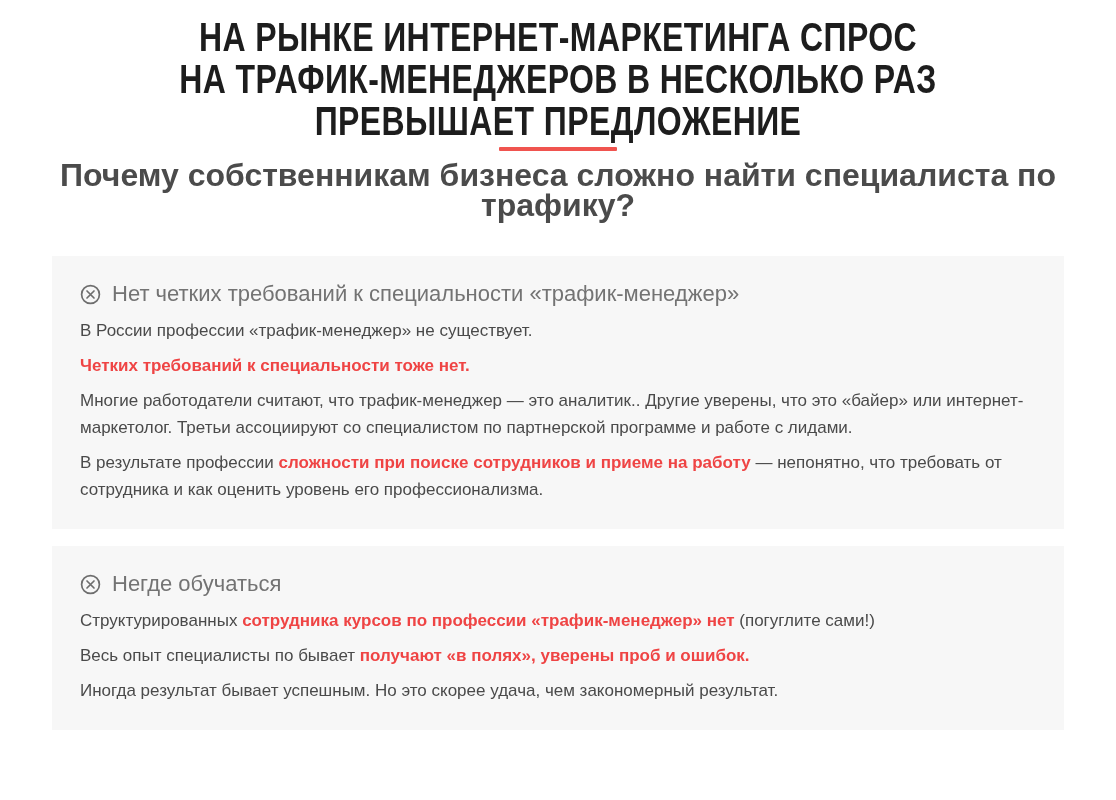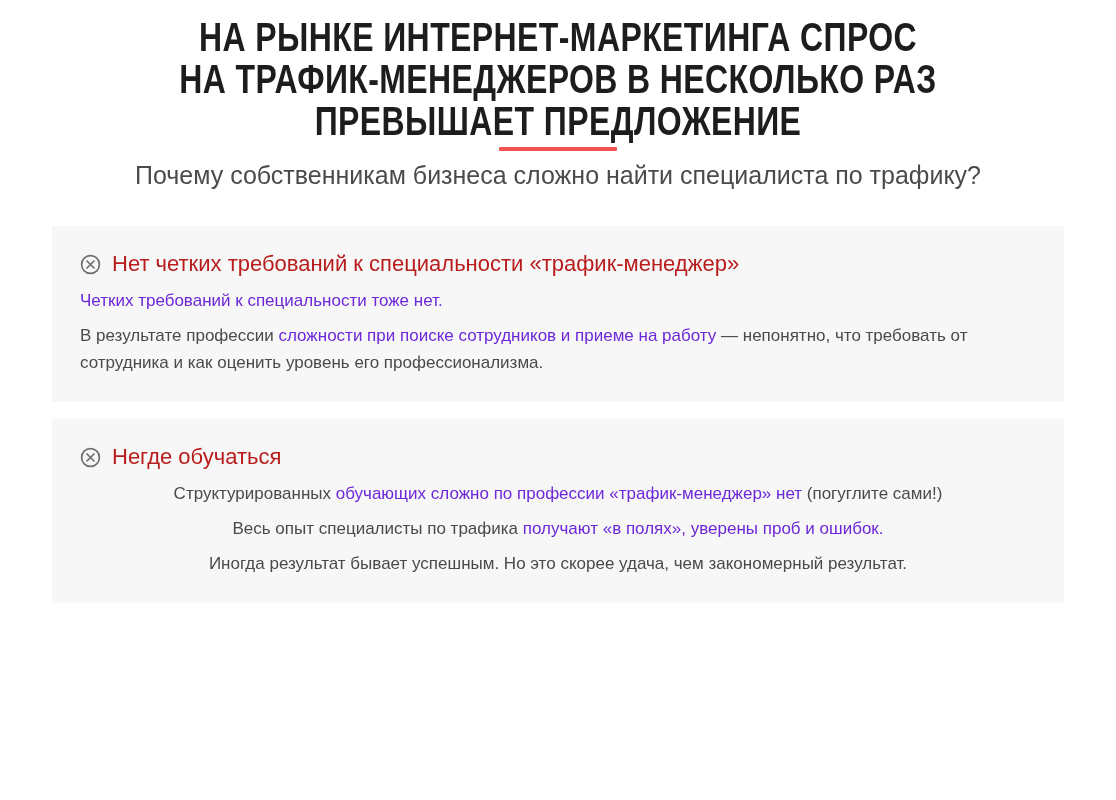--- a/index.html
+++ b/index.html
@@ -29,57 +29,57 @@
     letter-spacing: 0.5px;
   }
   .title-underline {
     width: 118px;
     height: 4px;
     margin: 5px auto 0;
     border-radius: 1px;
   }
   .subtitle {
     margin: 9px 0 0;
-    font-size: 25px;
+    font-size: 32px;
     line-height: 30px;
-    font-weight: 400;
+    font-weight: 700;
     color: #4b4b4b;
     text-align: center;
   }
   .card {
     background: #f7f7f7;
     margin: 0 52px;
     padding: 23px 28px 26px;
   }
   .card.first { margin-top: 36px; }
-  .card.second { margin-top: 17px; text-align: center; }
+  .card.second { margin-top: 17px; }
   .card-head {
     display: flex;
     align-items: center;
     gap: 11px;
     margin-bottom: 2px;
   }
   .card-title {
     margin: 0;
     font-size: 22px;
     line-height: 30px;
     font-weight: 400;
-    color: #b91c1c;
+    color: #737373;
   }
   .circle-x { flex: 0 0 auto; display: block; }
   .card-text {
     margin: 8px 0 0;
     font-size: 17px;
     line-height: 27px;
     color: #4a4a4a;
     max-width: 956px;
   }
   .card-text .b {
-    font-weight: 400;
-    color: #6d28d9;
+    font-weight: 700;
+    color: #ef4444;
   }
 </style>
 </head>
 <body>
 
 <div class="page">
 
   <h1 class="section-title">НА РЫНКЕ ИНТЕРНЕТ-МАРКЕТИНГА СПРОС
 НА ТРАФИК-МЕНЕДЖЕРОВ В НЕСКОЛЬКО РАЗ
 ПРЕВЫШАЕТ ПРЕДЛОЖЕНИЕ</h1>
@@ -92,35 +92,37 @@
     <div class="card-head">
       <span>
         <svg class="circle-x" width="21" height="21" viewBox="0 0 21 21">
           <circle cx="10.5" cy="10.5" r="8.9" fill="none" stroke="#6e6e6e" stroke-width="1.7"></circle>
           <path d="M7 7 L14 14 M14 7 L7 14" fill="none" stroke="#6e6e6e" stroke-width="1.7" stroke-linecap="round"></path>
         </svg>
       </span>
       <h2 class="card-title">Нет четких требований к специальности «трафик-менеджер»</h2>
     </div>
     <div class="card-body">
+        <p class="card-text"><span>В России профессии «трафик-менеджер» не существует.</span></p>
         <p class="card-text"><span class="b">Четких требований к специальности тоже нет.</span></p>
+        <p class="card-text"><span>Многие работодатели считают, что трафик-менеджер — это аналитик.. Другие уверены, что это «байер» или интернет-маркетолог. Третьи ассоциируют со специалистом по партнерской программе и работе с лидами.</span></p>
         <p class="card-text"><span>В результате профессии </span><span class="b">сложности при поиске сотрудников и приеме на работу</span><span> — непонятно, что требовать от сотрудника и как оценить уровень его профессионализма.</span></p>
       </div>
   </section>
 
   <section class="card second">
     <div class="card-head">
       <span>
         <svg class="circle-x" width="21" height="21" viewBox="0 0 21 21">
           <circle cx="10.5" cy="10.5" r="8.9" fill="none" stroke="#6e6e6e" stroke-width="1.7"></circle>
           <path d="M7 7 L14 14 M14 7 L7 14" fill="none" stroke="#6e6e6e" stroke-width="1.7" stroke-linecap="round"></path>
         </svg>
       </span>
       <h2 class="card-title">Негде обучаться</h2>
     </div>
     <div class="card-body">
-        <p class="card-text"><span>Структурированных </span><span class="b">обучающих сложно по профессии «трафик-менеджер» нет</span><span> (погуглите сами!)</span></p>
-        <p class="card-text"><span>Весь опыт специалисты по трафика </span><span class="b">получают «в полях», уверены проб и ошибок.</span></p>
+        <p class="card-text"><span>Структурированных </span><span class="b">сотрудника курсов по профессии «трафик-менеджер» нет</span><span> (погуглите сами!)</span></p>
+        <p class="card-text"><span>Весь опыт специалисты по бывает </span><span class="b">получают «в полях», уверены проб и ошибок.</span></p>
         <p class="card-text"><span>Иногда результат бывает успешным. Но это скорее удача, чем закономерный результат.</span></p>
       </div>
   </section>
 
 </div>
 
 </body></html>

